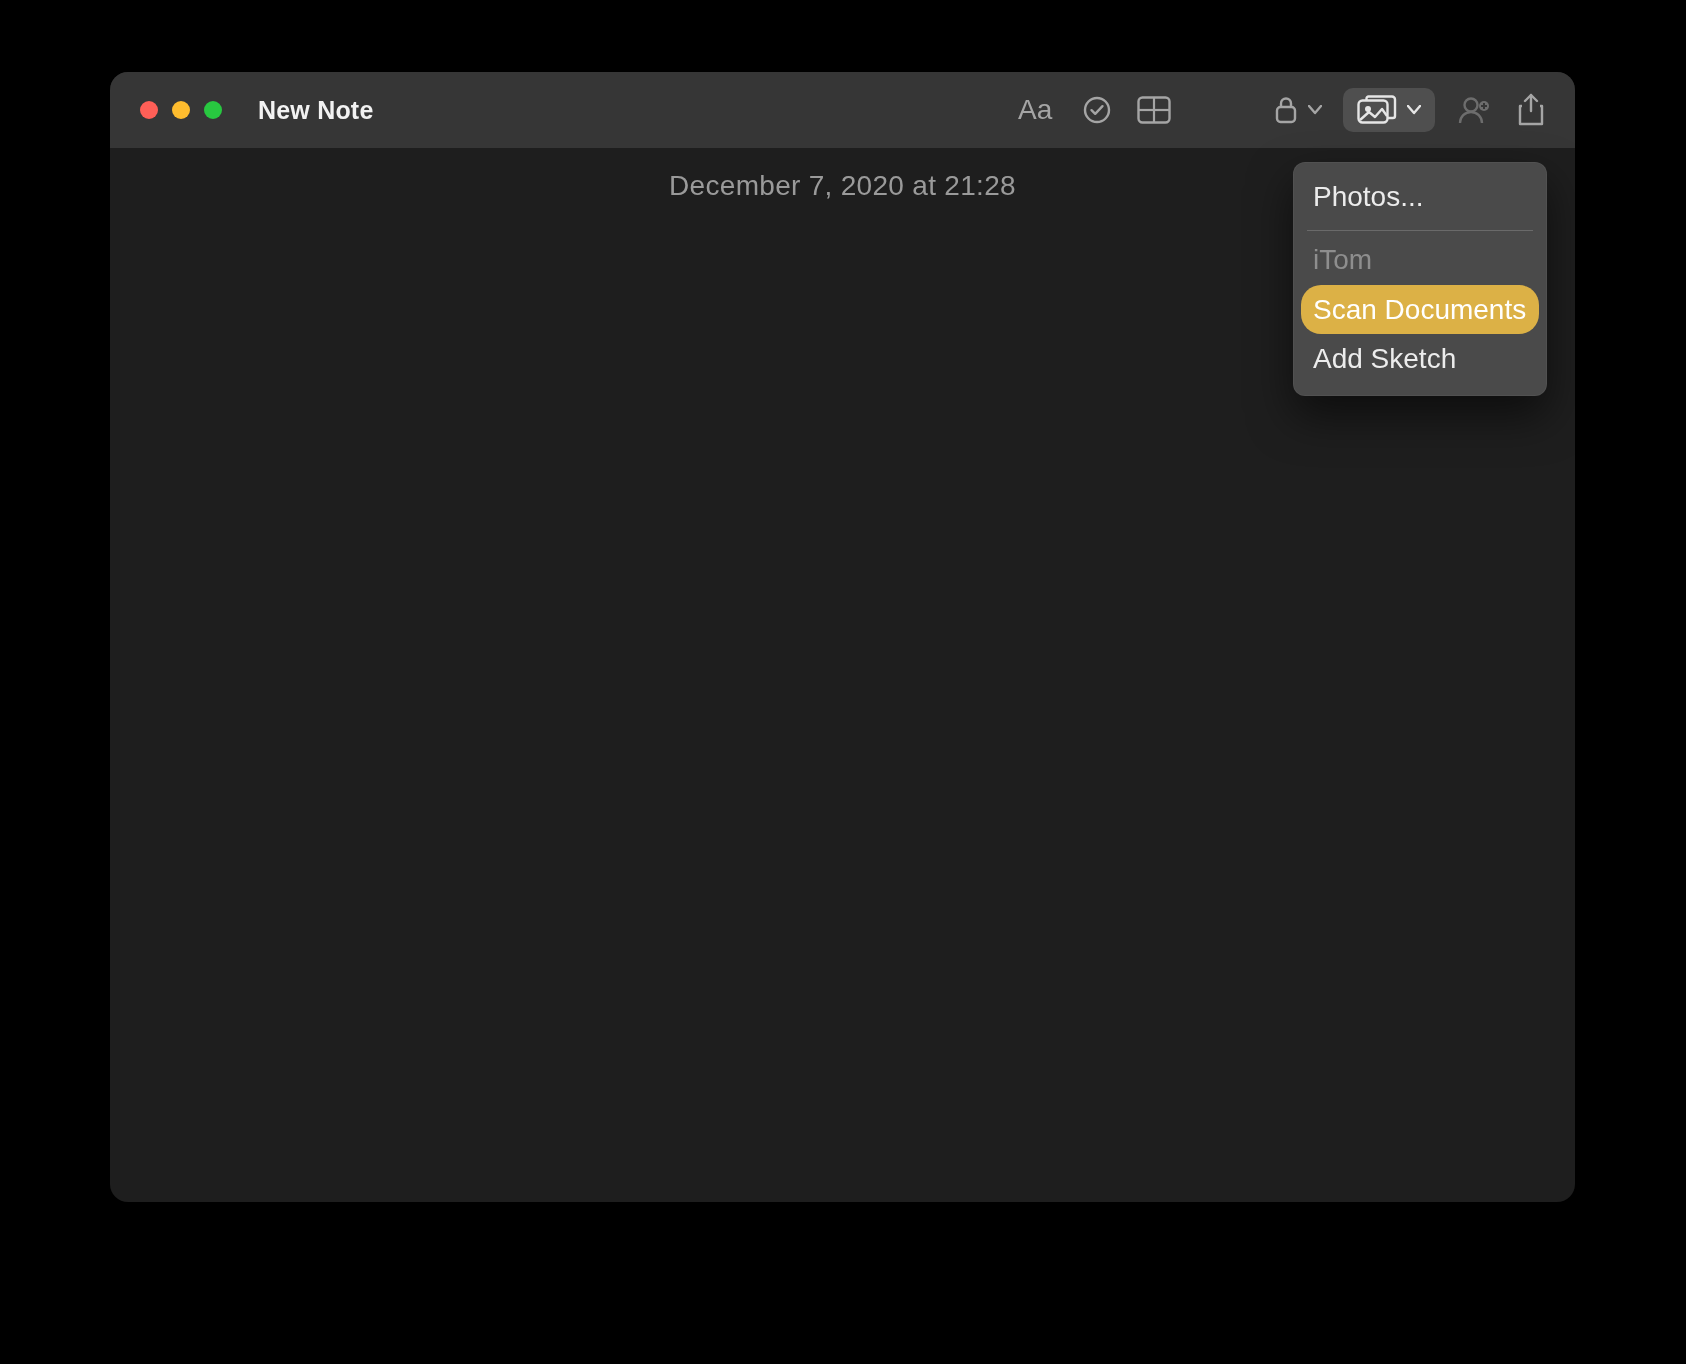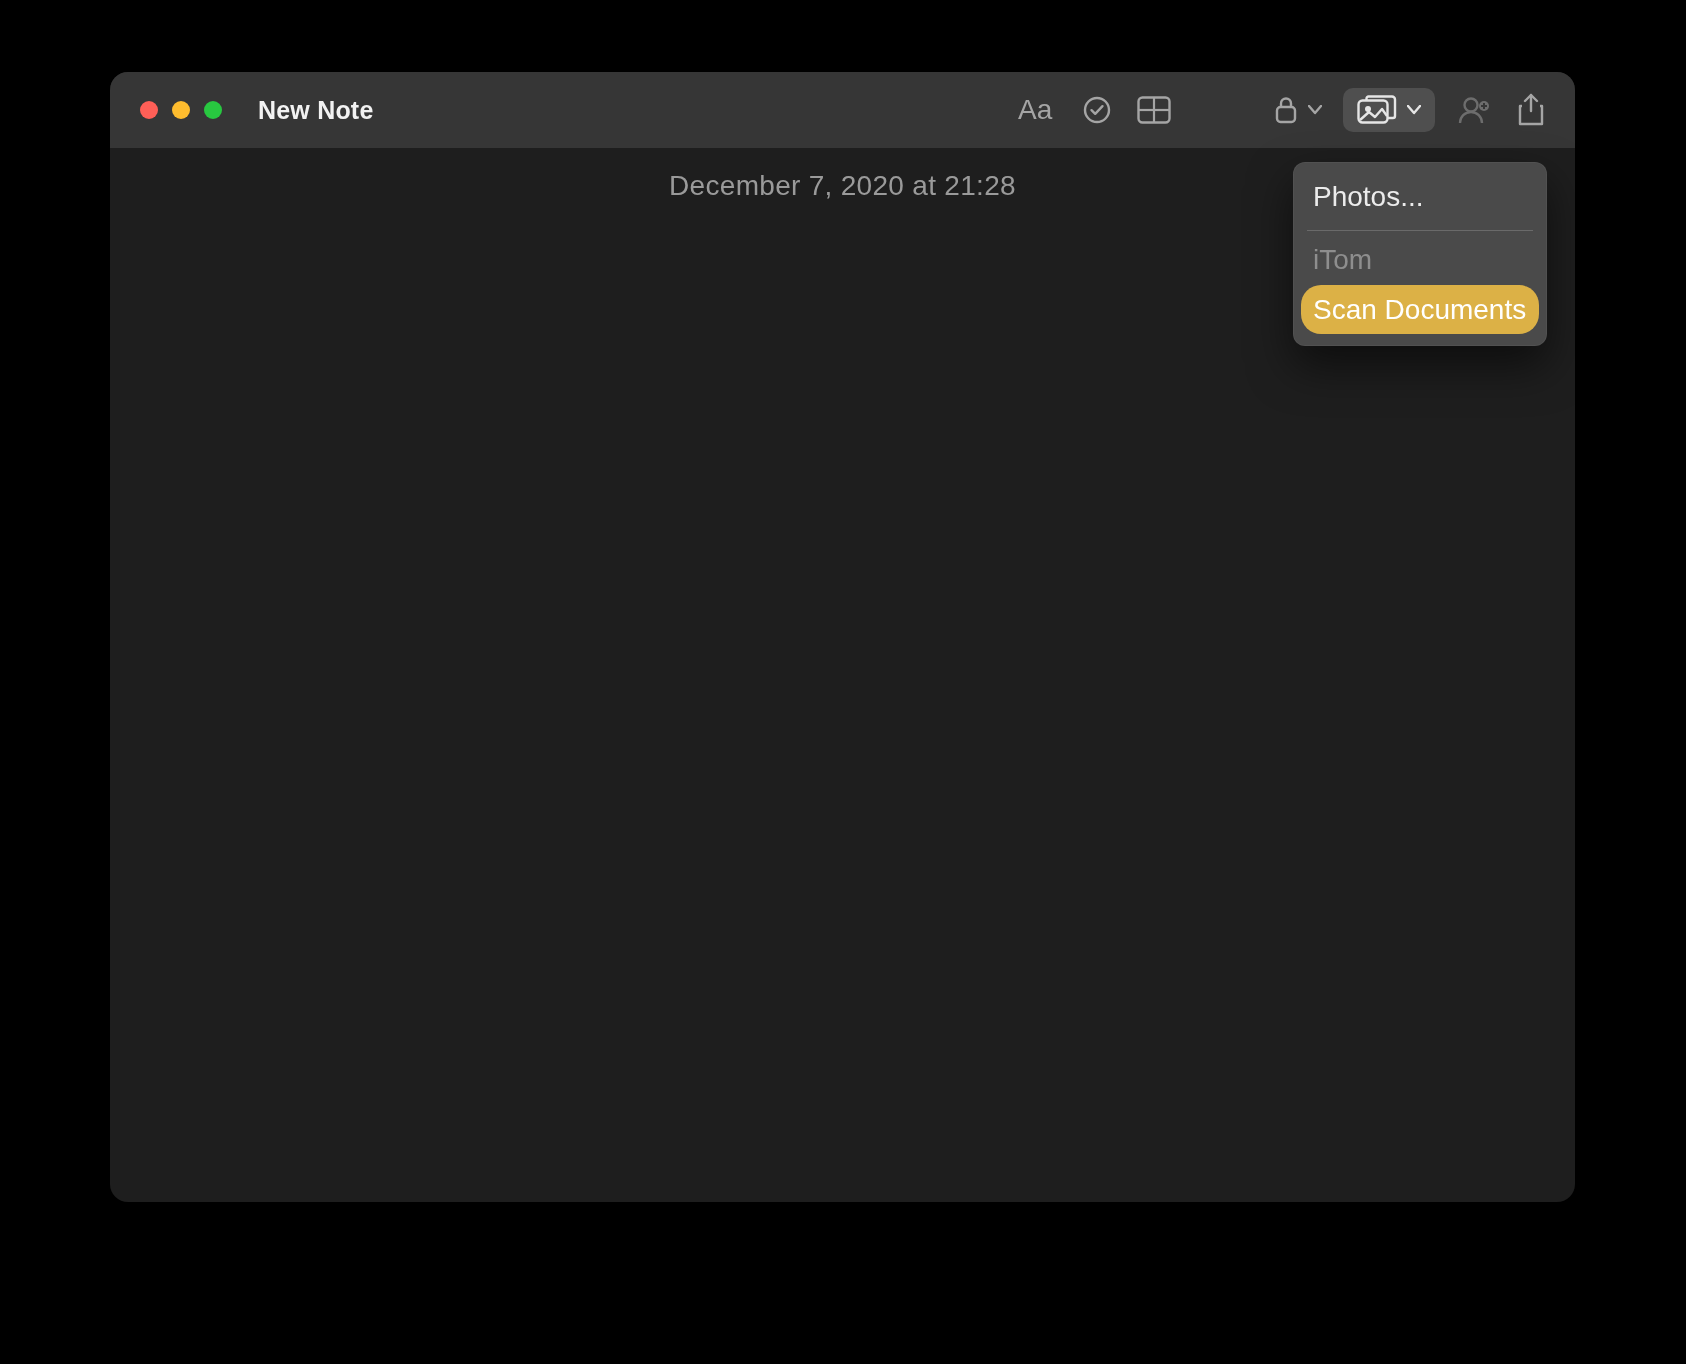--- a/index.html
+++ b/index.html
@@ -223,16 +223,17 @@
 
     <div class="note-area">
       <div class="timestamp">December 7, 2020 at 21:28</div>
     </div>
 
     <div class="dropdown">
       <div class="menu-item">Photos...</div>
       <div class="menu-divider"></div>
       <div class="menu-header">iTom</div>
       <div class="menu-item highlight">Scan Documents</div>
+      <div class="menu-item">Add Sketch</div>
     </div>
 
   </div>
 </div>
 
 </body></html>

